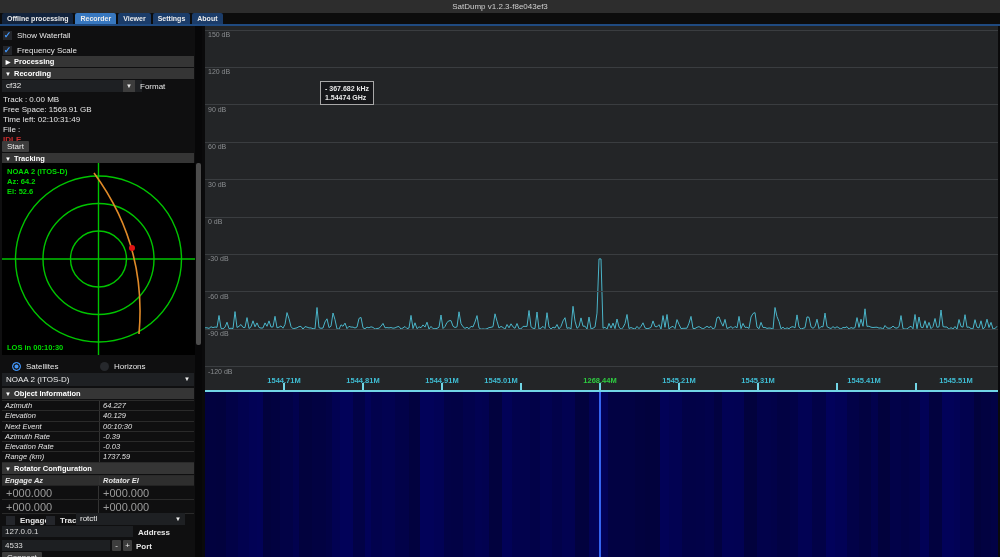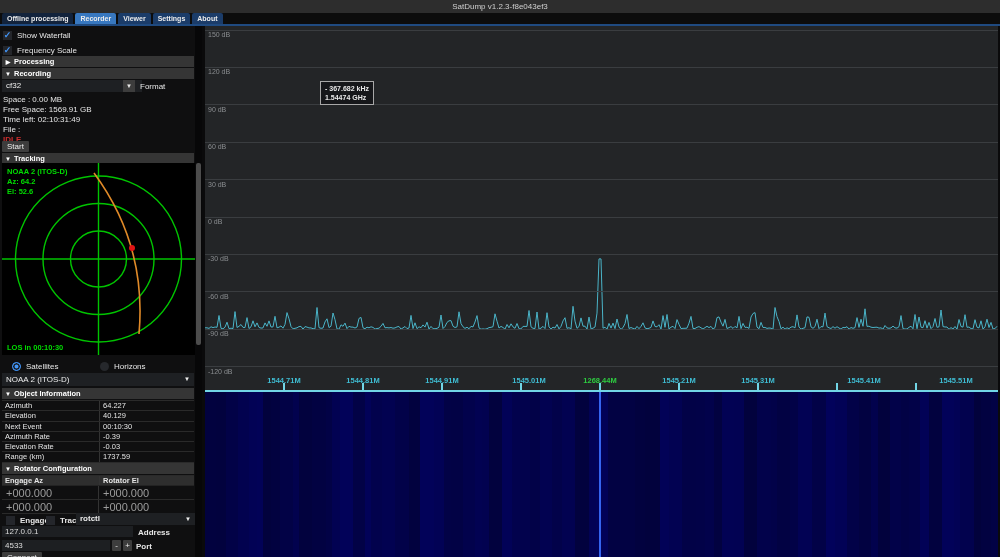--- a/index.html
+++ b/index.html
@@ -40,21 +40,21 @@
   #polar { left:2px; top:163px; width:193px; height:192px; background:#000000; }
   .ptext { position:absolute; left:5px; color:#00dd00; font-size:7.5px; font-weight:bold; }
 
   
   .radio { width:9px; height:9px; border-radius:50%; background:#26282c; display:inline-block; }
   .radio.sel { background:#4296fa; box-shadow:inset 0 0 0 1.5px #17191c, inset 0 0 0 5px #4296fa; border:1px solid #4296fa; }
 
   
   #objtable { left:2px; top:400px; width:192px; border-top:1px solid #2a2a2a; }
   .trow { display:flex; height:10.3px; border-bottom:1px solid #2a2a2a; }
-  .tcell { font-size:7.5px; color:#e4e4e4; line-height:10px; padding-left:3px; }
+  .tcell { font-size:7.5px; color:#e4e4e4; line-height:10px; padding-left:3px;font-style:italic; }
   .tcell.l { width:98px; border-right:1px solid #333333; }
   .tcell.r { flex:1; }
   #rottable { left:2px; top:475px; width:192px; border-top:1px solid #2a2a2a; }
   .rothead { display:flex; height:10px; background:#2e2e2e; border-bottom:1px solid #232323; }
   .rothead .tcell { font-weight:bold; line-height:10px; }
   .rotrow { display:flex; height:14px; border-bottom:1px solid #2a2a2a; }
   .rotcell { width:96px; font-size:11px; color:#9c9c9c; line-height:14px; padding-left:4px; }
   .rotcell.l { border-right:1px solid #333333; width:98px; }
 
   
@@ -104,21 +104,21 @@
   <span class="arr">▶</span><span>Processing</span>
 </div>
 <div class="abs hdr" style="top:68px">
   <span class="arr">▼</span><span>Recording</span>
 </div>
 
 <div class="abs combo" style="left:2px; top:80px; width:140px;">cf32</div>
 <div class="abs arrbox" style="left:123px; top:80px; width:12px;">▼</div>
 <div class="abs txt" style="left:140px; top:82px;">Format</div>
 
-<div class="abs txt" style="left:3px; top:95px;">Space : 0.00 MB</div>
+<div class="abs txt" style="left:3px; top:95px;">Track : 0.00 MB</div>
 <div class="abs txt" style="left:3px; top:105px;">Free Space: 1569.91 GB</div>
 <div class="abs txt" style="left:3px; top:115px;">Time left: 02:10:31:49</div>
 <div class="abs txt" style="left:3px; top:125px;">File :</div>
 <div class="abs txt red" style="left:3px; top:135px;">IDLE</div>
 <div class="abs btn" style="left:2px; top:141px;">Start</div>
 
 <div class="abs hdr" style="top:153px">
   <span class="arr">▼</span><span>Tracking</span>
 </div>
 
@@ -203,21 +203,21 @@
   </div>
 
 <div class="abs cbrow" style="top:514px; left:6px;">
   <span class="cbbox"></span>
   <span class="cblabel" style="font-weight:bold">Engage</span>
 </div>
 <div class="abs cbrow" style="top:514px; left:46px;">
   <span class="cbbox"></span>
   <span class="cblabel" style="font-weight:bold">Track</span>
 </div>
-<div class="abs combo" style="left:76px; top:513px; width:119px;font-weight:bold;">
+<div class="abs combo" style="left:76px; top:513px; width:109px;">
   <span>rotctl</span>
   <span style="position:absolute; right:4px; font-size:6px;">▼</span>
 </div>
 
 <div class="abs input" style="left:2px; top:526px; width:131px;">127.0.0.1</div>
 <div class="abs txt" style="left:138px; top:528px; font-weight:bold">Address</div>
 
 <div class="abs input" style="left:2px; top:540px; width:108px;">4533</div>
 <div class="abs btn" style="left:112px; top:540px; width:9px; padding:0; text-align:center;">-</div>
 <div class="abs btn" style="left:123px; top:540px; width:9px; padding:0; text-align:center;">+</div>
@@ -252,21 +252,21 @@
     <div class="gline" style="top: 302.7px;"></div>
     <div class="glabel" style="top: 304.2px;">-90 dB</div>
     <div class="gline" style="top: 340.1px;"></div>
     <div class="glabel" style="top: 341.6px;">-120 dB</div>
     <div class="flabel" style="left: 79px; color: rgb(63, 188, 210);">1544.71M</div>
     <div class="ftick" style="left: 78px; background: rgb(114, 214, 230);"></div>
     <div class="flabel" style="left: 158px; color: rgb(63, 188, 210);">1544.81M</div>
     <div class="ftick" style="left: 157px; background: rgb(114, 214, 230);"></div>
     <div class="flabel" style="left: 237px; color: rgb(63, 188, 210);">1544.91M</div>
     <div class="ftick" style="left: 236px; background: rgb(114, 214, 230);"></div>
-    <div class="flabel" style="left: 324px; color: rgb(63, 188, 210);">1545.01M</div>
+    <div class="flabel" style="left: 296px; color: rgb(63, 188, 210);">1545.01M</div>
     <div class="ftick" style="left: 315px; background: rgb(114, 214, 230);"></div>
     <div class="flabel" style="left: 395px; color: rgb(46, 204, 64);">1268.44M</div>
     <div class="ftick" style="left: 394px; background: rgb(114, 214, 230);"></div>
     <div class="flabel" style="left: 474px; color: rgb(63, 188, 210);">1545.21M</div>
     <div class="ftick" style="left: 473px; background: rgb(114, 214, 230);"></div>
     <div class="flabel" style="left: 553px; color: rgb(63, 188, 210);">1545.31M</div>
     <div class="ftick" style="left: 552px; background: rgb(114, 214, 230);"></div>
     <div class="flabel" style="left: 659px; color: rgb(63, 188, 210);">1545.41M</div>
     <div class="ftick" style="left: 631px; background: rgb(114, 214, 230);"></div>
     <div class="flabel" style="left: 751px; color: rgb(63, 188, 210);">1545.51M</div>

